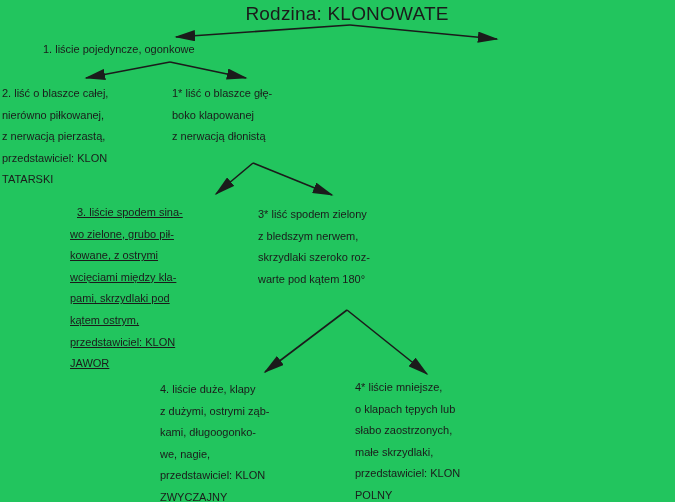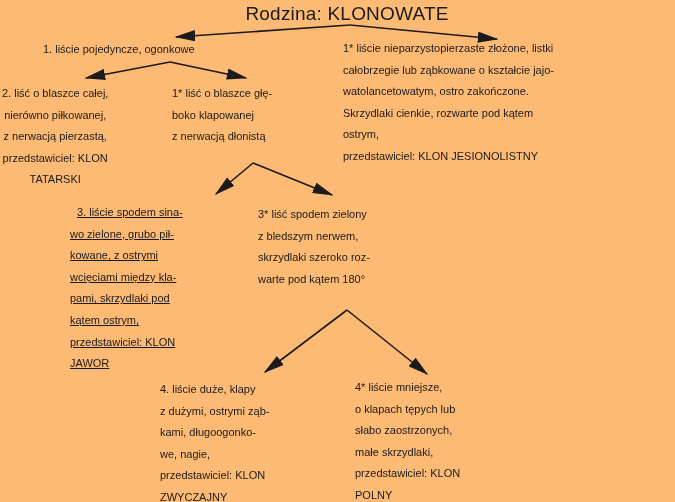--- a/index.html
+++ b/index.html
@@ -1,20 +1,20 @@
 <!DOCTYPE html>
 <html lang="pl"><head>
 <meta charset="utf-8">
 <style>
   html, body { margin: 0; padding: 0; background: #ffffff; }
   .stage {
     position: relative;
     width: 675px;
     height: 502px;
-    background: #fdba74;
+    background: #22c55e;
     overflow: hidden;
     font-family: "Liberation Sans", "DejaVu Sans", sans-serif;
     color: #1b1b1b;
   }
   .title {
     position: absolute;
     left: 347px;
     top: 3px;
     transform: translateX(-50%);
     font-size: 19px;
@@ -23,21 +23,21 @@
     white-space: nowrap;
   }
   .node {
     position: absolute;
     font-size: 11px;
     line-height: 21.6px;
     white-space: pre-line;
   }
   #node1    { left: 43px;  top: 39px;  }
   #node1alt { left: 343px; top: 38px;  }
-  #node2    { left: 2px;   top: 83px; text-align: center;  }
+  #node2    { left: 2px;   top: 83px;  }
   #node2alt { left: 172px; top: 83px;  }
   #node3    { left: 70px;  top: 202px; text-indent: 7px; text-decoration: underline; }
   #node3alt { left: 258px; top: 204px; }
   #node4    { left: 160px; top: 379px; }
   #node4alt { left: 355px; top: 377px; }
   .arrows {
     position: absolute;
     left: 0; top: 0;
     width: 675px; height: 502px;
     pointer-events: none;
@@ -48,26 +48,20 @@
   }
 </style>
 </head>
 <body>
 
 <div class="stage">
 
   <div class="title">Rodzina: KLONOWATE</div>
 
   <div class="node" id="node1">1. liście pojedyncze, ogonkowe</div>
-  <div class="node" id="node1alt">1* liście nieparzystopierzaste złożone, listki
-całobrzegie lub ząbkowane o kształcie jajo-
-watolancetowatym, ostro zakończone.
-Skrzydlaki cienkie, rozwarte pod kątem
-ostrym,
-przedstawiciel: KLON JESIONOLISTNY</div>
   <div class="node" id="node2">2. liść o blaszce całej,
 nierówno piłkowanej,
 z nerwacją pierzastą,
 przedstawiciel: KLON
 TATARSKI</div>
   <div class="node" id="node2alt">1* liść o blaszce głę-
 boko klapowanej
 z nerwacją dłonistą</div>
   <div class="node" id="node3">3. liście spodem sina-
 wo zielone, grubo pił-

